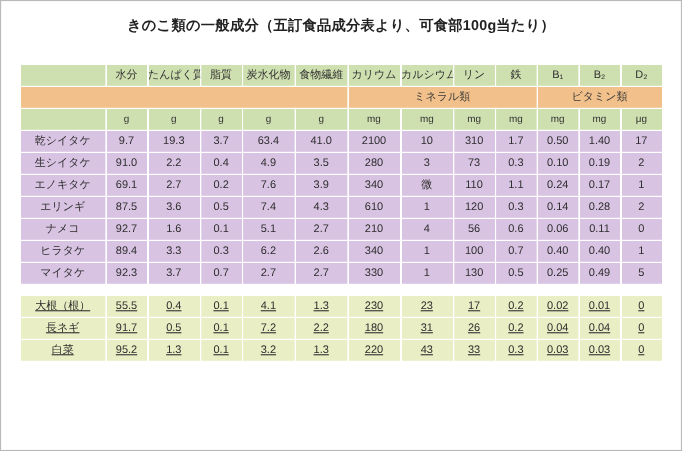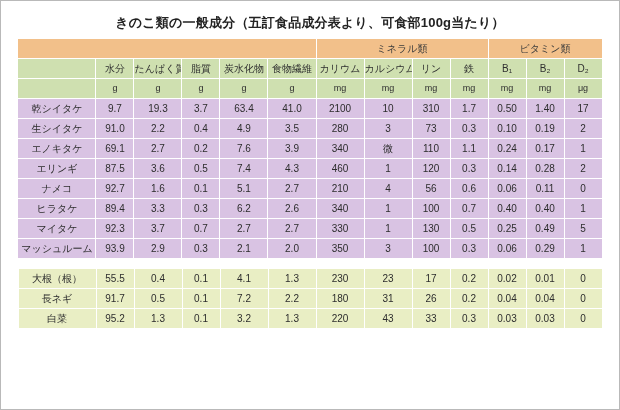--- a/index.html
+++ b/index.html
@@ -21,21 +21,21 @@
     box-sizing: border-box;
     border: 1px solid #b9b9b9;
     background: #ffffff;
   }
   #title {
     text-align: center;
     font-size: 13px;
     font-weight: bold;
     color: #222222;
     padding-top: 13px;
-    padding-bottom: 6px;
+    padding-bottom: 26px;
     letter-spacing: 0.2px;
   }
   table {
     border-collapse: collapse;
     table-layout: fixed;
   }
   .tbl {
     margin: 0 auto;
     width: 564px;
     font-size: 10px;
@@ -65,21 +65,21 @@
   .hdr-label { background: #cfe0b0; color: #2f2f2f; font-size: 10px; }
   .hdr-unit  { background: #cfe0b0; color: #2f2f2f; font-size: 9px; }
   .hdr-corner{ background: #cfe0b0; }
 
   .row-name { background: #d9c3e3; color: #2d2d2d; text-align: left; padding-left: 8px; font-size: 10px; }
   .cell-pink { background: #d9c3e3; color: #2d2d2d; }
 
   .veg .row-name { background: #e9eec4; }
   .veg .cell-pink { background: #e9eec4; }
 
-  .tbl2 { margin: 12px auto; width: 564px; font-size: 10px; margin-top: 9px; }
+  .tbl2 { margin: 12px auto; width: 564px; font-size: 10px; margin-top: 9px; text-decoration: underline; }
 </style>
 </head>
 <body>
 
 <div id="frame">
 
   <div id="title">きのこ類の一般成分（五訂食品成分表より、可食部100g当たり）</div>
 
   <table class="tbl">
     <colgroup>
@@ -91,41 +91,41 @@
         <col class="c-wide">
       <col class="c-wide">
         <col class="c-wide">
         <col class="c-small">
         <col class="c-small">
       <col class="c-small">
         <col class="c-small">
         <col class="c-small">
     </colgroup>
     <thead>
-      <tr>
-        <td class="grp-blank" colspan="6"></td>
-        <td class="grp-mineral" colspan="4">ミネラル類</td>
-        <td class="grp-vitamin" colspan="3">ビタミン類</td>
-      </tr>
       <tr>
         <td class="hdr-corner"></td>
         <td class="hdr-label">水分</td>
         <td class="hdr-label">たんぱく質</td>
         <td class="hdr-label">脂質</td>
         <td class="hdr-label">炭水化物</td>
         <td class="hdr-label">食物繊維</td>
         <td class="hdr-label">カリウム</td>
         <td class="hdr-label">カルシウム</td>
         <td class="hdr-label">リン</td>
         <td class="hdr-label">鉄</td>
         <td class="hdr-label">B₁</td>
         <td class="hdr-label">B₂</td>
         <td class="hdr-label">D₂</td>
       </tr>
       <tr>
+        <td class="grp-blank" colspan="6"></td>
+        <td class="grp-mineral" colspan="4">ミネラル類</td>
+        <td class="grp-vitamin" colspan="3">ビタミン類</td>
+      </tr>
+      <tr>
         <td class="hdr-corner"></td>
         <td class="hdr-unit">g</td>
         <td class="hdr-unit">g</td>
         <td class="hdr-unit">g</td>
         <td class="hdr-unit">g</td>
         <td class="hdr-unit">g</td>
         <td class="hdr-unit">mg</td>
         <td class="hdr-unit">mg</td>
         <td class="hdr-unit">mg</td>
         <td class="hdr-unit">mg</td>
@@ -180,21 +180,21 @@
         <td class="cell-pink">0.17</td>
         <td class="cell-pink">1</td>
       </tr>
       <tr class="mush">
         <td class="row-name">エリンギ</td>
         <td class="cell-pink">87.5</td>
         <td class="cell-pink">3.6</td>
         <td class="cell-pink">0.5</td>
         <td class="cell-pink">7.4</td>
         <td class="cell-pink">4.3</td>
-        <td class="cell-pink">460</td>
+        <td class="cell-pink">610</td>
         <td class="cell-pink">1</td>
         <td class="cell-pink">120</td>
         <td class="cell-pink">0.3</td>
         <td class="cell-pink">0.14</td>
         <td class="cell-pink">0.28</td>
         <td class="cell-pink">2</td>
       </tr>
       <tr class="mush">
         <td class="row-name">ナメコ</td>
         <td class="cell-pink">92.7</td>
@@ -232,35 +232,20 @@
         <td class="cell-pink">0.7</td>
         <td class="cell-pink">2.7</td>
         <td class="cell-pink">2.7</td>
         <td class="cell-pink">330</td>
         <td class="cell-pink">1</td>
         <td class="cell-pink">130</td>
         <td class="cell-pink">0.5</td>
         <td class="cell-pink">0.25</td>
         <td class="cell-pink">0.49</td>
         <td class="cell-pink">5</td>
-      </tr>
-      <tr class="mush">
-        <td class="row-name">マッシュルーム</td>
-        <td class="cell-pink">93.9</td>
-        <td class="cell-pink">2.9</td>
-        <td class="cell-pink">0.3</td>
-        <td class="cell-pink">2.1</td>
-        <td class="cell-pink">2.0</td>
-        <td class="cell-pink">350</td>
-        <td class="cell-pink">3</td>
-        <td class="cell-pink">100</td>
-        <td class="cell-pink">0.3</td>
-        <td class="cell-pink">0.06</td>
-        <td class="cell-pink">0.29</td>
-        <td class="cell-pink">1</td>
       </tr>
     </tbody>
   </table>
 
   <table class="tbl tbl2">
     <colgroup>
       <col class="c-name">
       <col class="c-d">
         <col class="c-wide">
         <col class="c-d">

